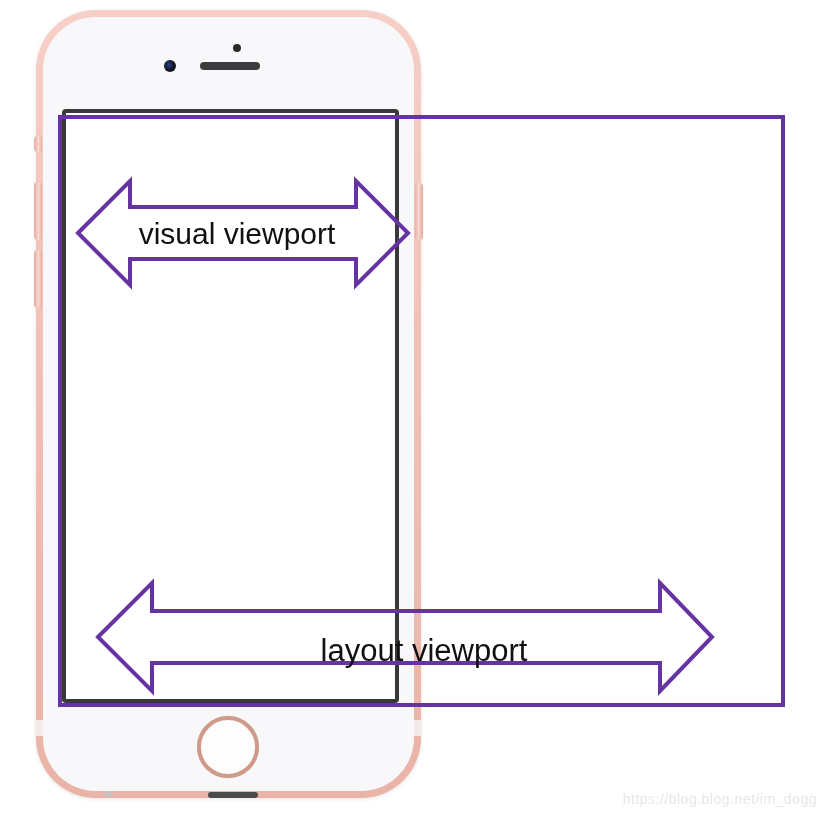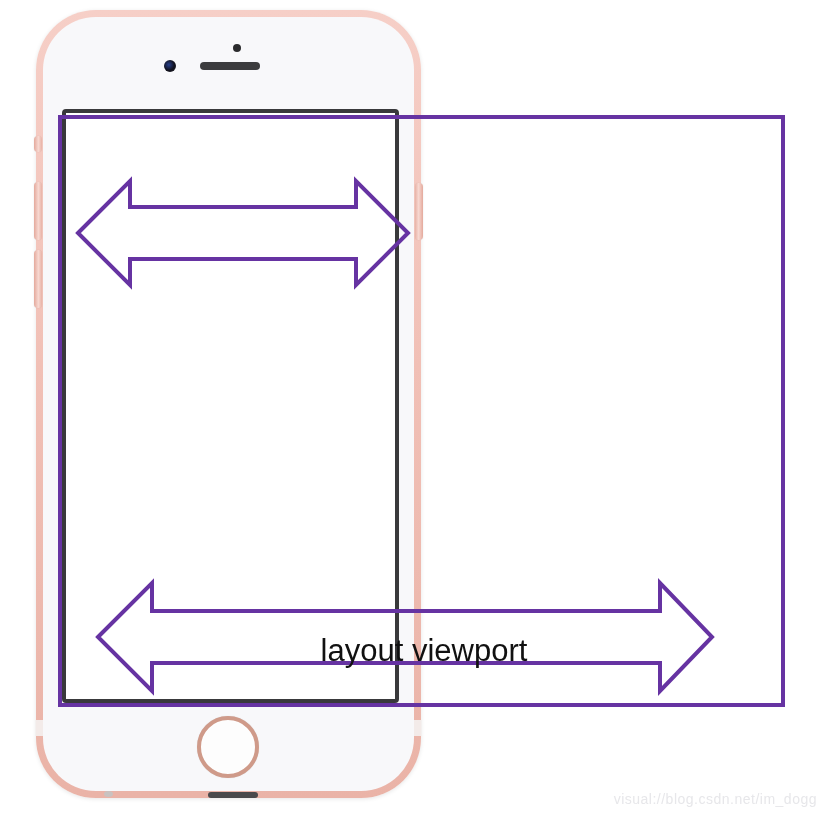--- a/index.html
+++ b/index.html
@@ -115,17 +115,18 @@
 
   <div class="home-button"></div>
   <div class="port-bar"></div>
   <div class="jack-dot"></div>
 
   <svg class="arrows" viewBox="0 0 822 817">
     <polygon points="78,233 130,181 130,207 356,207 356,181 408,233 356,285 356,259 130,259 130,285"></polygon>
     <polygon points="98,637 152,583 152,611 660,611 660,583 712,637 660,691 660,663 152,663 152,691"></polygon>
   </svg>
 
+  <div class="vp-label label-visual">visual viewport</div>
   <div class="vp-label label-layout">layout viewport</div>
 
-  <div class="watermark">visual://blog.csdn.net/im_dogg</div>
+  <div class="watermark">https://blog.blog.net/im_dogg</div>
 
 </div>
 
 </body></html>

